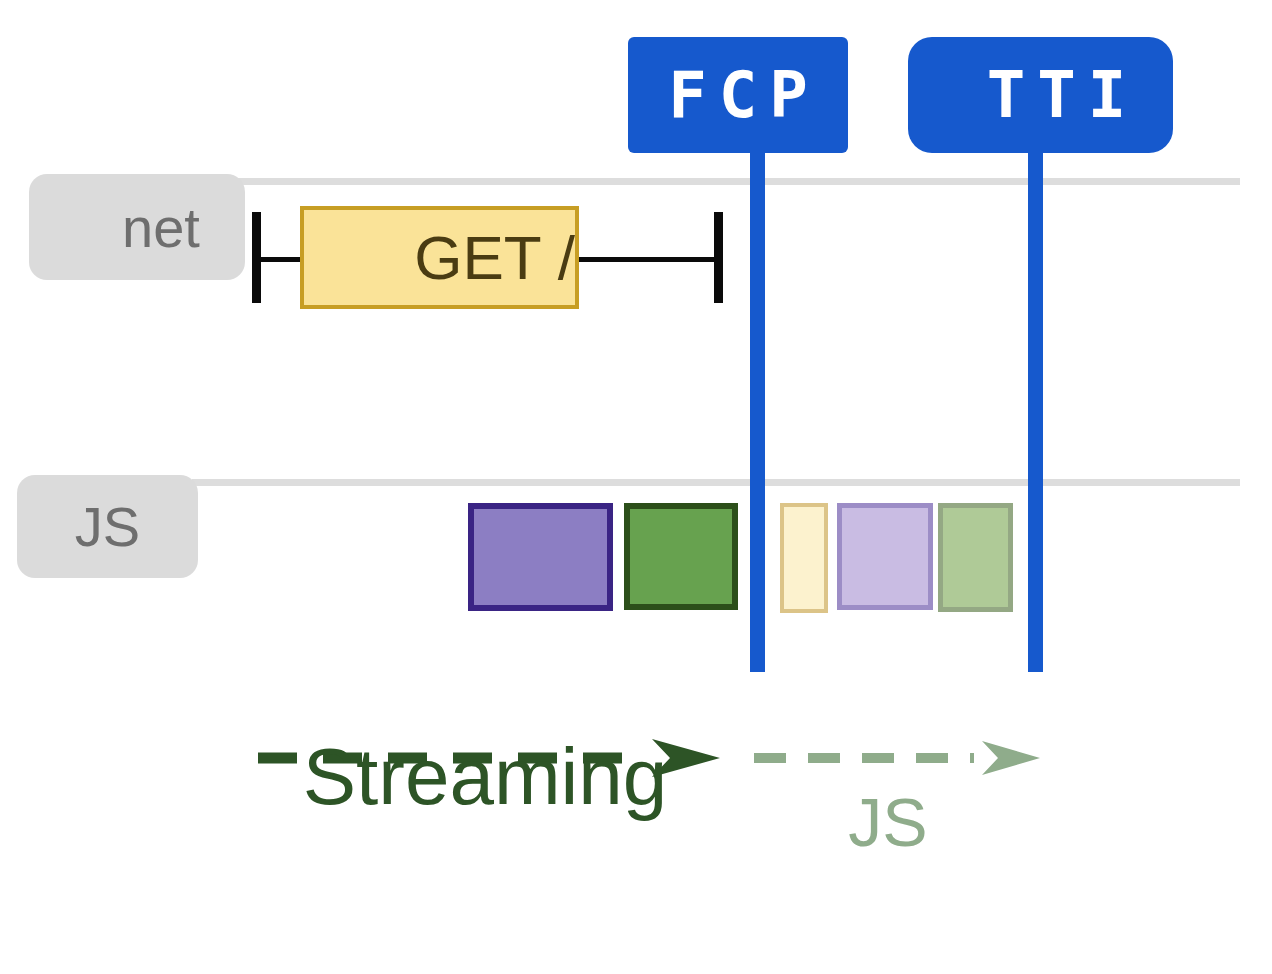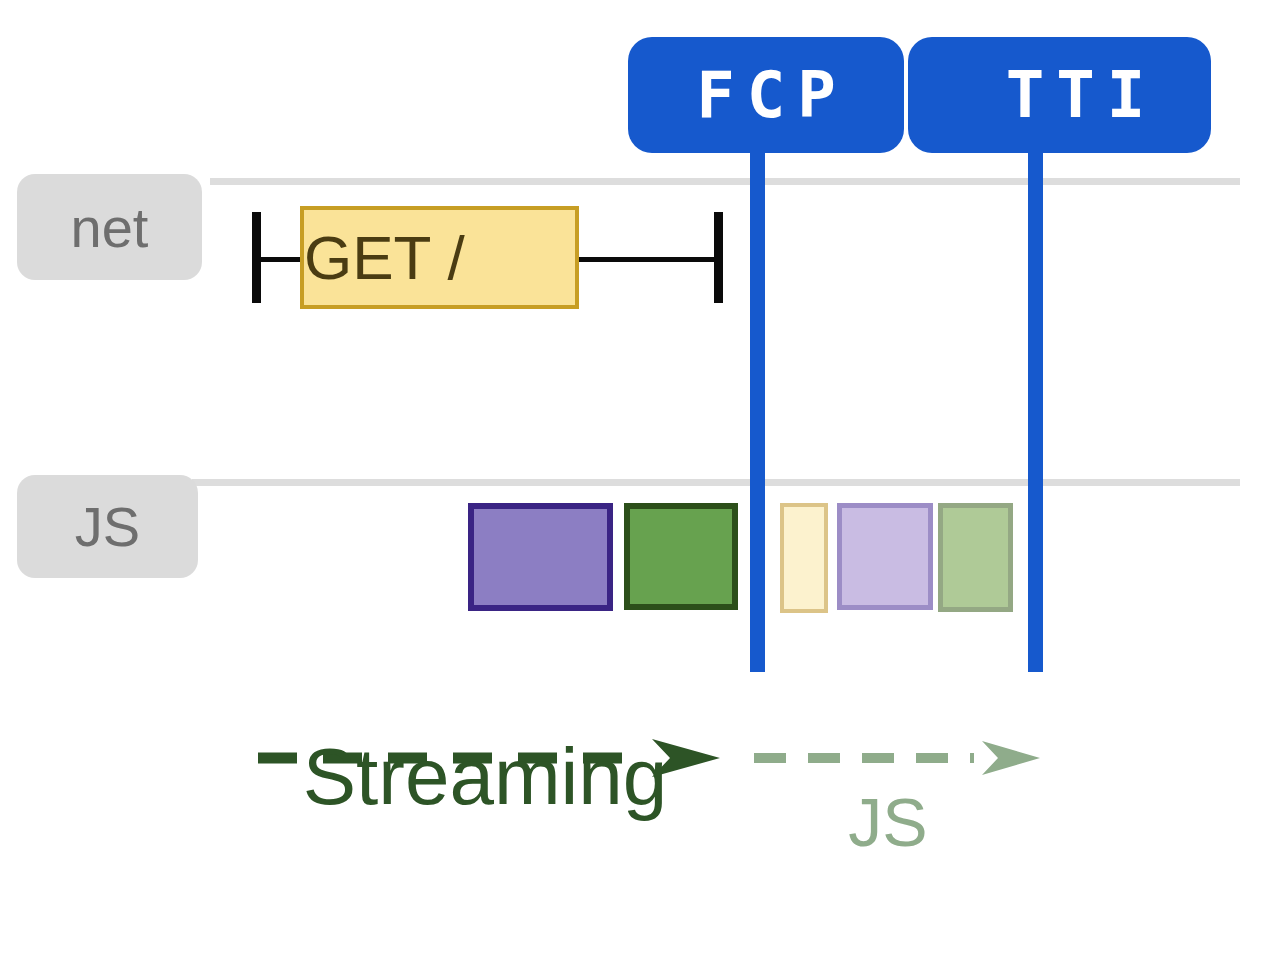--- a/index.html
+++ b/index.html
@@ -9,47 +9,47 @@
   }
   .abs{position:absolute;}
 
   
   .badge{
     position:absolute;top:37px;height:116px;background:#1659CD;border-radius:24px;
     color:#ffffff;font-family:"DejaVu Sans Mono",monospace;font-weight:bold;
     font-size:64px;letter-spacing:12px;padding-left:12px;box-sizing:border-box;
     display:flex;align-items:center;justify-content:center;
   }
-  .badge-fcp{left:628px;width:276px;}
-  .badge-tti{left:908px;width:303px;padding-left:44px;}
+  .badge-fcp{left:628px;width:220px;border-radius:6px;}
+  .badge-tti{left:908px;width:265px;padding-left:44px;}
   .stem{position:absolute;top:150px;width:15px;height:522px;background:#1659CD;z-index:6;}
   .stem-fcp{left:750px;}
   .stem-tti{left:1028px;}
 
   
   .lane-line{position:absolute;height:7px;background:#DDDDDD;z-index:1;}
   .lane-line-net{left:210px;top:178px;width:1030px;}
   .lane-line-js{left:192px;top:479px;width:1048px;}
   .lane-tab{
     position:absolute;background:#DBDBDB;border-radius:18px;z-index:2;
     display:flex;align-items:center;justify-content:center;
     color:#6E6E6E;font-size:56px;
   }
-  .lane-tab-net{left:17px;top:174px;width:185px;height:106px;}
+  .lane-tab-net{left:29px;top:174px;width:168px;height:106px;padding-left:48px;}
   .lane-tab-js{left:17px;top:475px;width:181px;height:103px;}
 
   
   .tick{position:absolute;width:9px;height:91px;top:212px;background:#0a0a0a;z-index:3;}
   .tick-left{left:252px;}
   .tick-right{left:714px;}
   .bracket-line{position:absolute;left:256px;top:257px;width:463px;height:5px;background:#0a0a0a;z-index:3;}
   .request-box{
     position:absolute;left:300px;top:206px;width:279px;height:103px;box-sizing:border-box;
     background:#FAE398;border:4px solid #C79E24;z-index:4;
-    display:flex;align-items:center;justify-content:flex-start;
+    display:flex;align-items:center;justify-content:flex-end;
     color:#4A3C12;font-size:62px;
   }
 
   
   .task{position:absolute;top:503px;box-sizing:border-box;border-style:solid;z-index:4;}
   .task-1{left:468px;width:145px;height:108px;border-width:6px;}
   .task-2{left:624px;width:114px;height:107px;border-width:6px;}
   .task-3{left:780px;width:48px;height:110px;border-width:4px;}
   .task-4{left:837px;width:96px;height:107px;border-width:5px;}
   .task-5{left:938px;width:75px;height:109px;border-width:5px;}

